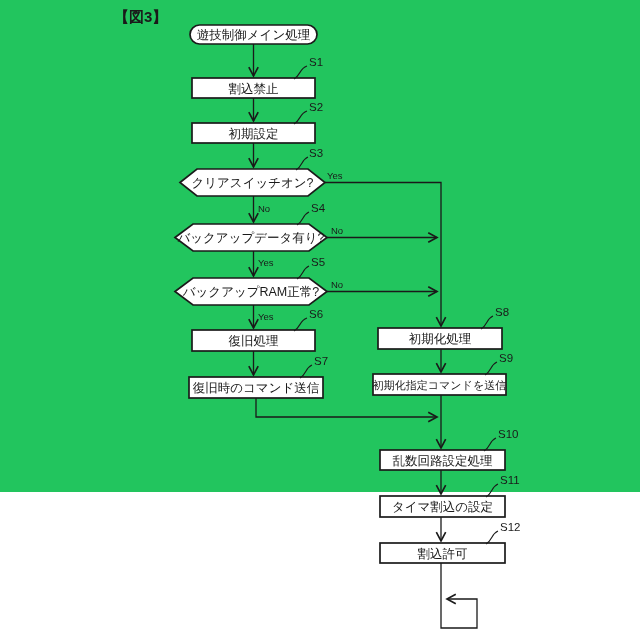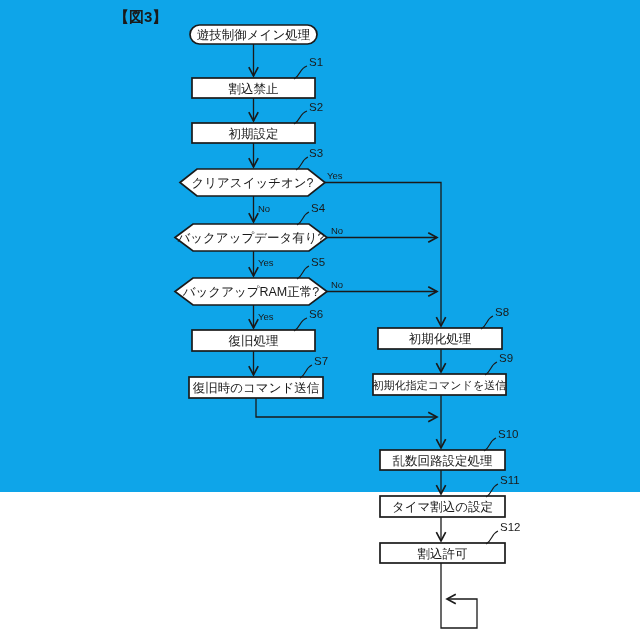--- a/index.html
+++ b/index.html
@@ -1,17 +1,17 @@
 <!DOCTYPE html>
 <html><head>
 <meta charset="utf-8">
 <style>
   html,body{margin:0;padding:0;background:#ffffff;}
   body{width:640px;height:640px;font-family:"Liberation Sans","DejaVu Sans",sans-serif;}
-  .stage{position:relative;width:640px;height:492px;background:#0ea5e9;}
+  .stage{position:relative;width:640px;height:492px;background:#22c55e;}
   svg{display:block;}
   .shape{fill:#ffffff;stroke:#1a1a1a;stroke-width:1.7;}
   .line{fill:none;stroke:#1a1a1a;stroke-width:1.3;}
   .leader{fill:none;stroke:#1a1a1a;stroke-width:1.1;}
   .boxtext{fill:#1a1a1a;font-size:12.5px;text-anchor:middle;font-family:"Liberation Sans","DejaVu Sans",sans-serif;}
   .boxtext.small{font-size:11px;}
   .steptext{fill:#1a1a1a;font-size:11.5px;font-family:"Liberation Sans","DejaVu Sans",sans-serif;}
   .branchtext{fill:#1a1a1a;font-size:9.5px;font-family:"Liberation Sans","DejaVu Sans",sans-serif;}
   .figtitle{fill:#1a1a1a;font-size:15px;font-weight:bold;font-family:"Liberation Sans","DejaVu Sans",sans-serif;}
 </style>

